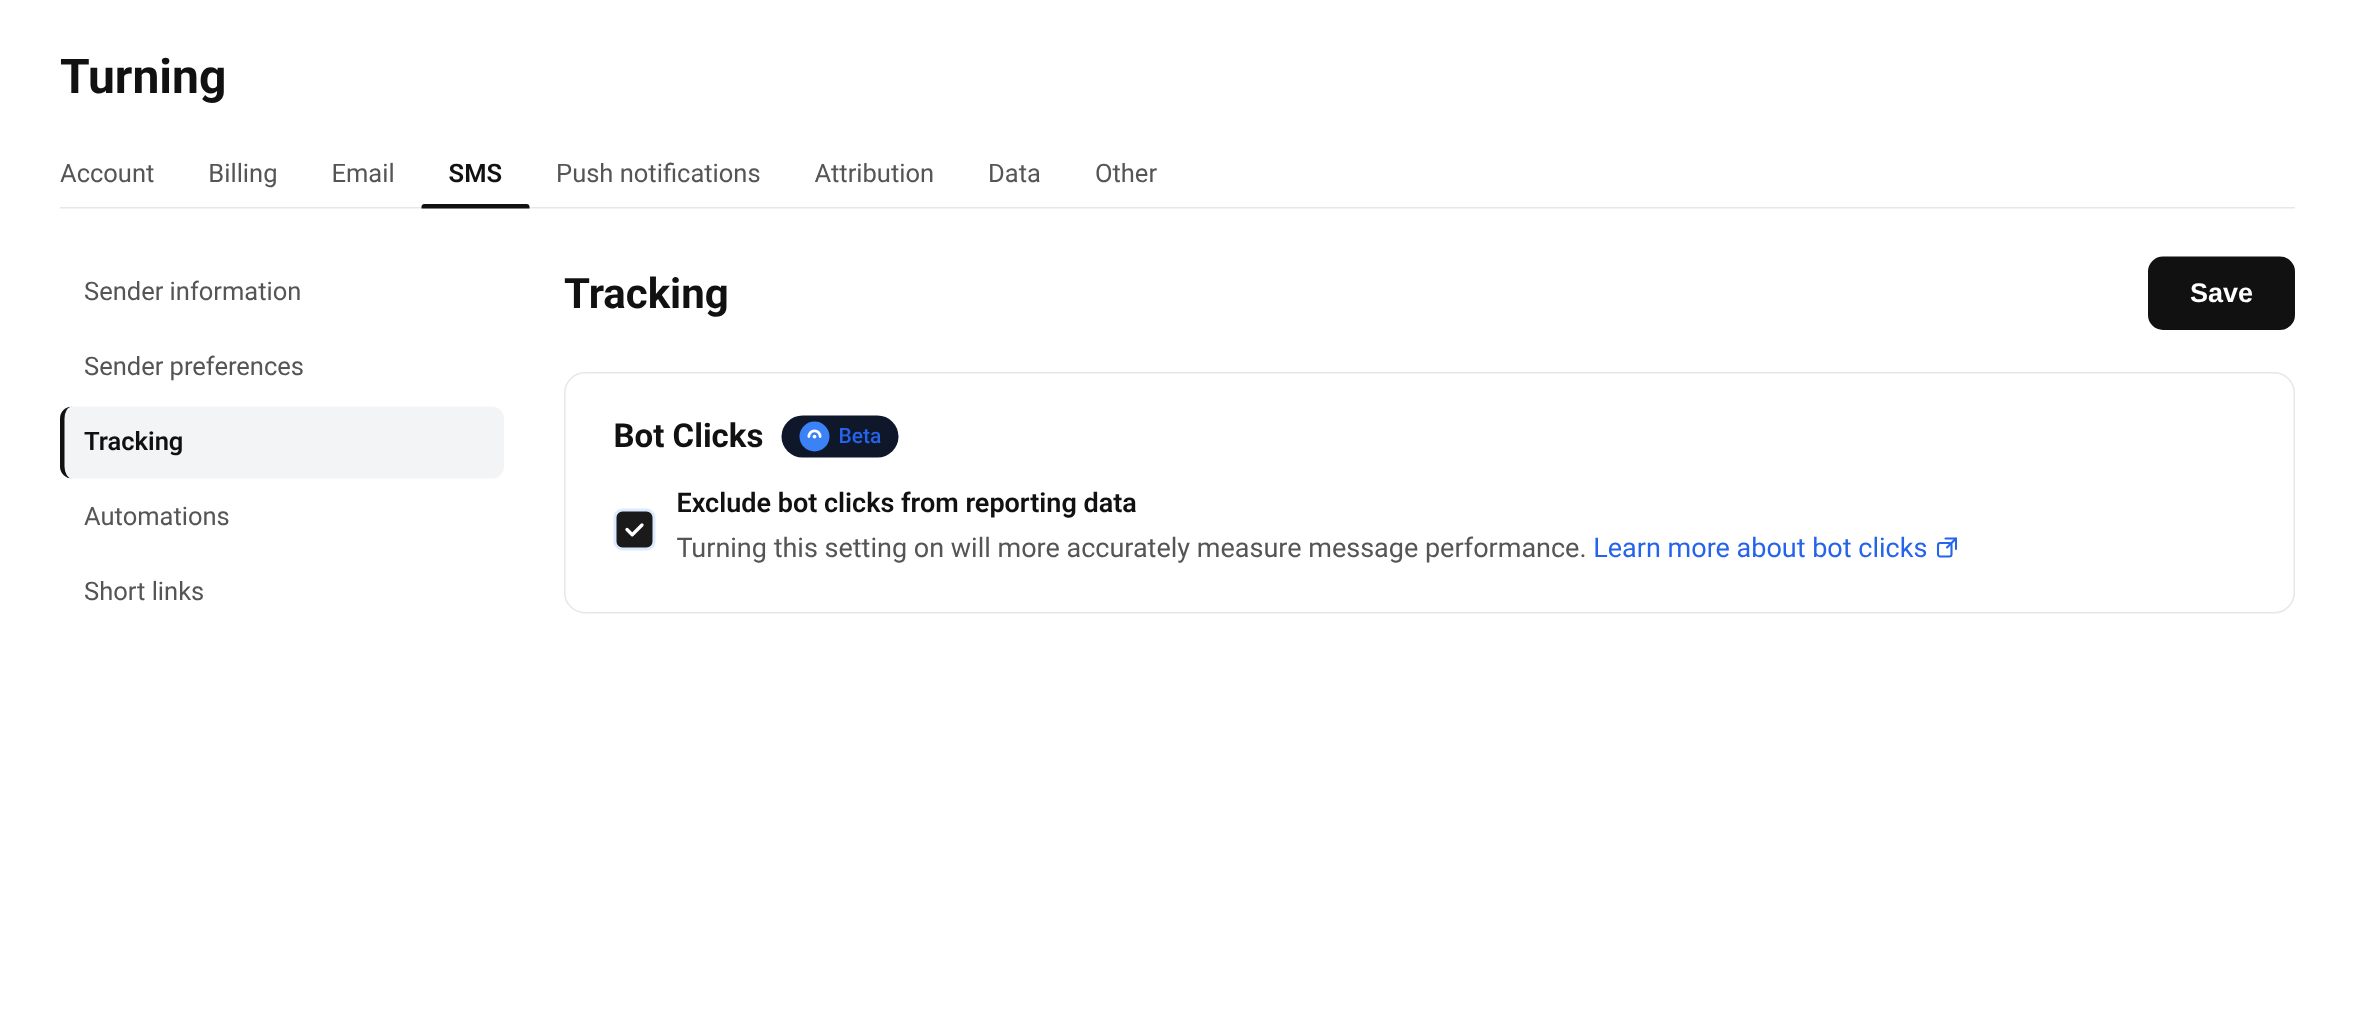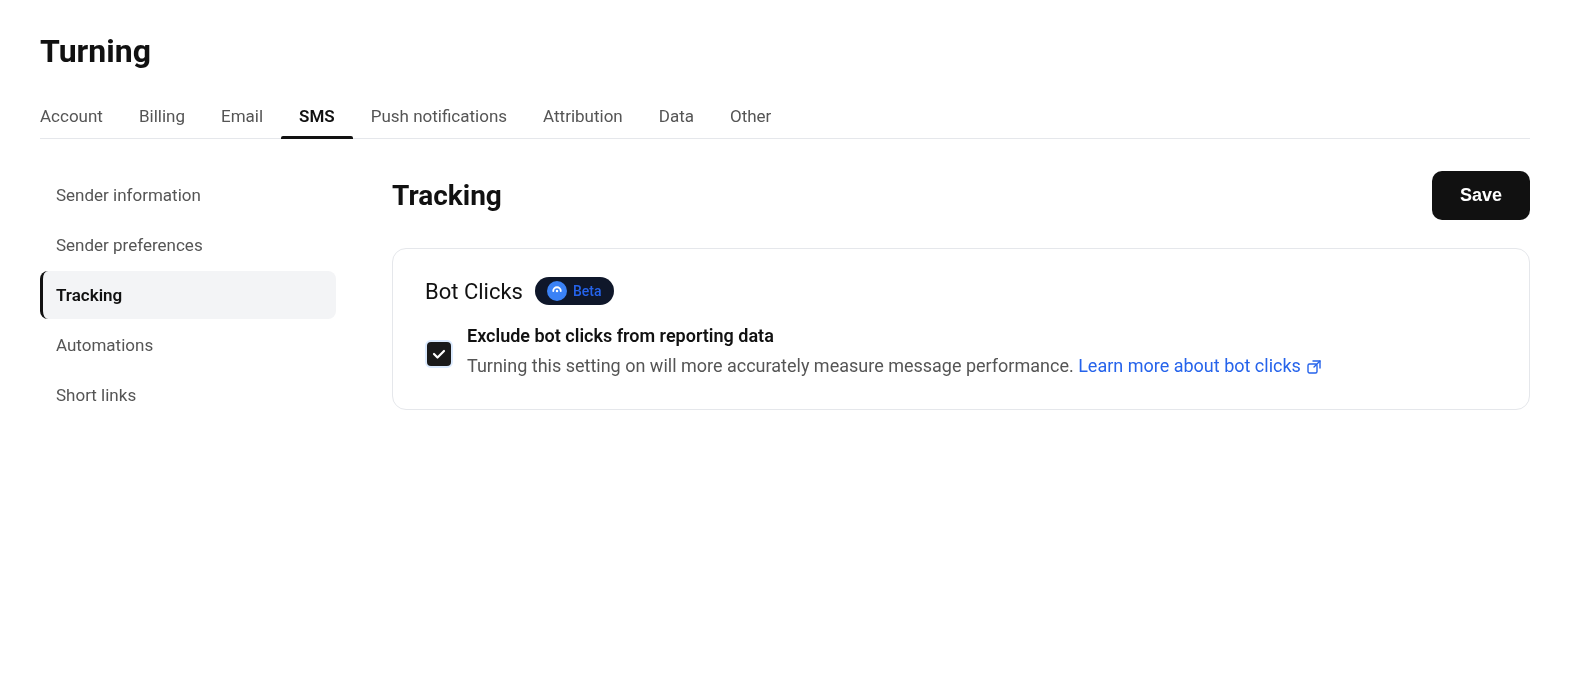--- a/index.html
+++ b/index.html
@@ -48,21 +48,21 @@
       position: absolute;
       bottom: -1px;
       left: 0;
       right: 0;
       height: 3px;
       background: #111;
       border-radius: 2px 2px 0 0;
     }
     .main-layout {
       display: flex;
-      gap: 16px;
+      gap: 0;
     }
     .sidebar {
       width: 320px;
       flex-shrink: 0;
       padding-right: 24px;
     }
     .sidebar-item {
       padding: 14px 16px;
       font-size: 17px;
       color: #555;
@@ -109,21 +109,21 @@
       padding: 28px 32px;
     }
     .card-title-row {
       display: flex;
       align-items: center;
       gap: 12px;
       margin-bottom: 20px;
     }
     .card-title {
       font-size: 22px;
-      font-weight: 400;
+      font-weight: 700;
       color: #111;
     }
     .beta-badge {
       display: inline-flex;
       align-items: center;
       gap: 6px;
       background: #0f172a;
       color: #2563eb;
       border-radius: 20px;
       padding: 4px 12px;

